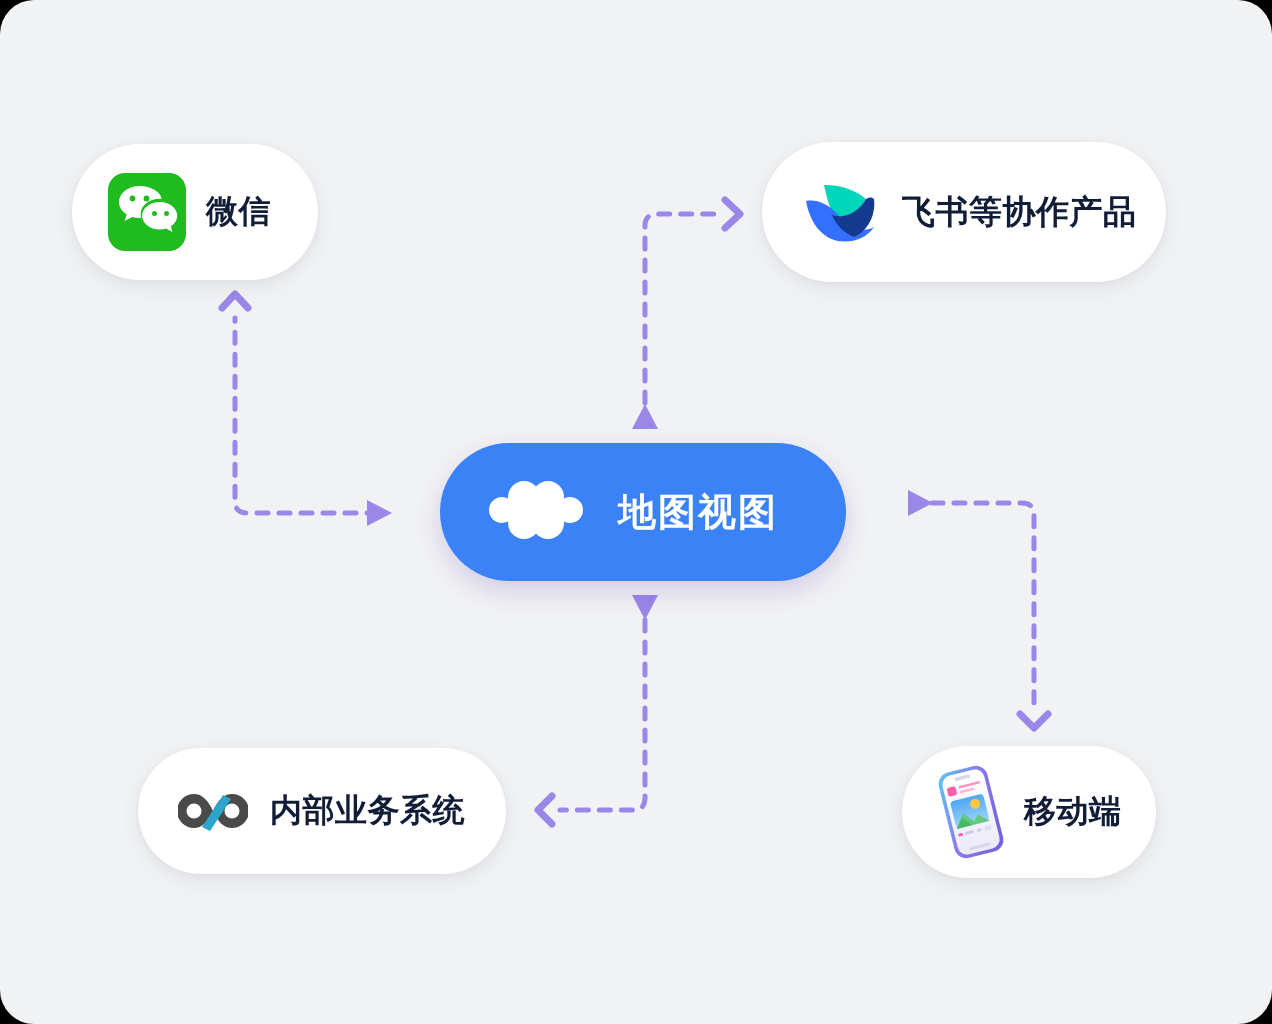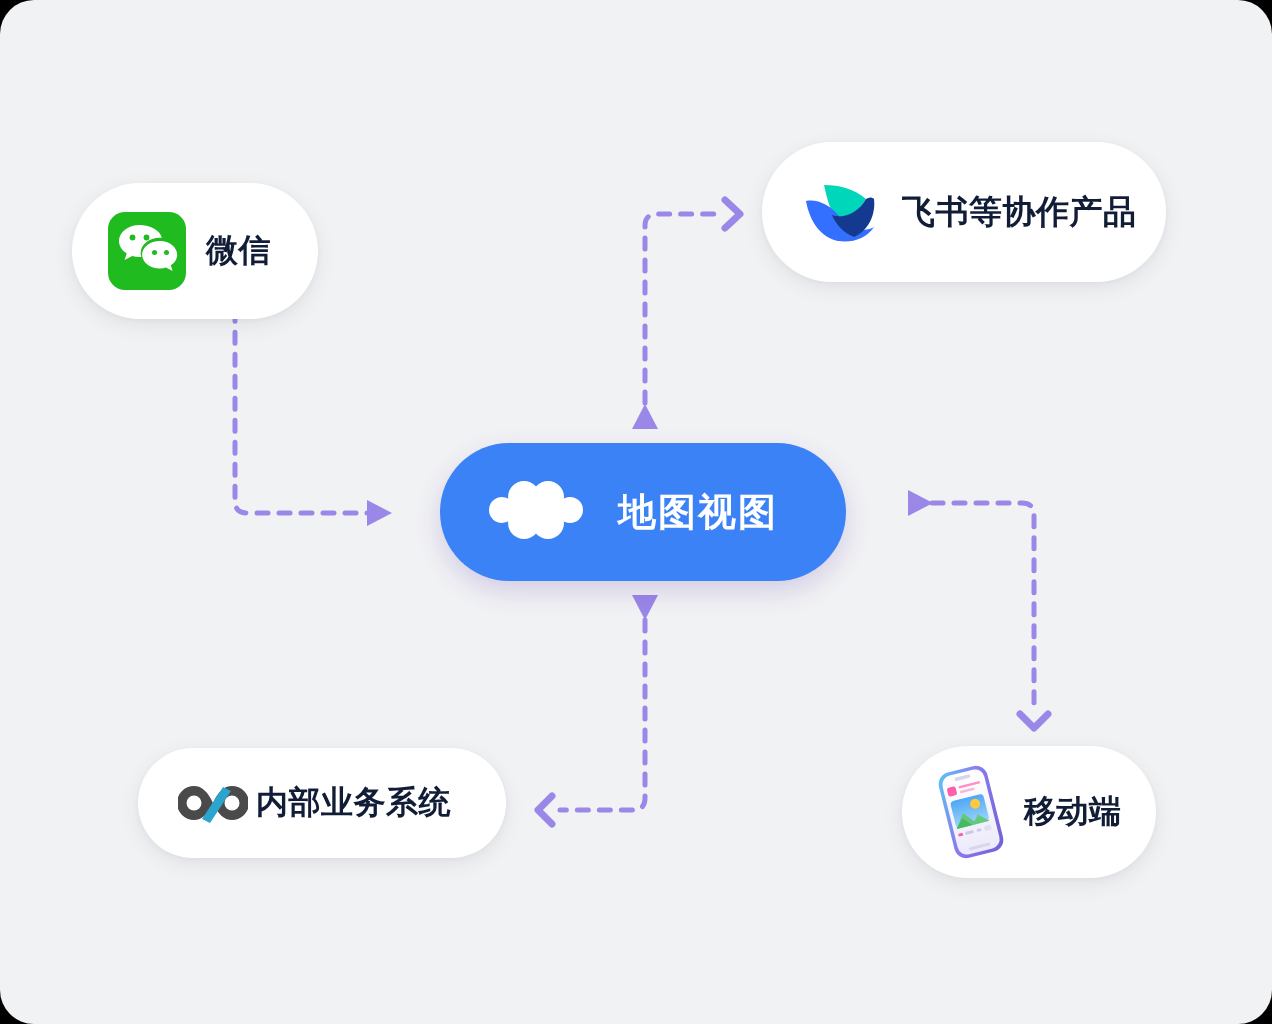--- a/index.html
+++ b/index.html
@@ -57,39 +57,38 @@
     letter-spacing: 0.5px;
     white-space: nowrap;
   }
 
   
   #node-wechat {
     left: 72px; top: 144px;
     width: 246px; height: 136px;
     padding: 0 30px 0 36px;
     gap: 20px;
-    margin-top: 39px;
   }
   #node-wechat .node-label { font-size: 32px; }
 
   
   #node-feishu {
     left: 762px; top: 142px;
     width: 404px; height: 140px;
     padding: 0 36px 0 38px;
     gap: 22px;
   }
   #node-feishu .node-label { font-size: 33px; text-align: right; }
 
   
   #node-internal {
     left: 138px; top: 748px;
-    width: 368px; height: 110px;
+    width: 368px; height: 126px;
     padding: 0 34px 0 40px;
-    gap: 8px;
+    gap: 22px;
   }
   #node-internal .node-label { font-size: 32px; }
 
   
   #node-mobile {
     left: 902px; top: 746px;
     width: 254px; height: 132px;
     padding: 0 30px 0 28px;
     gap: 12px;
     align-items: center;

